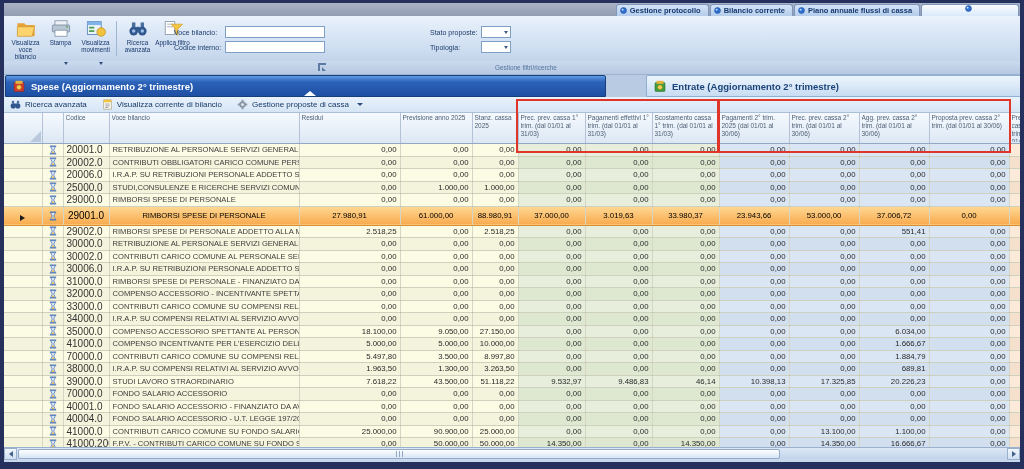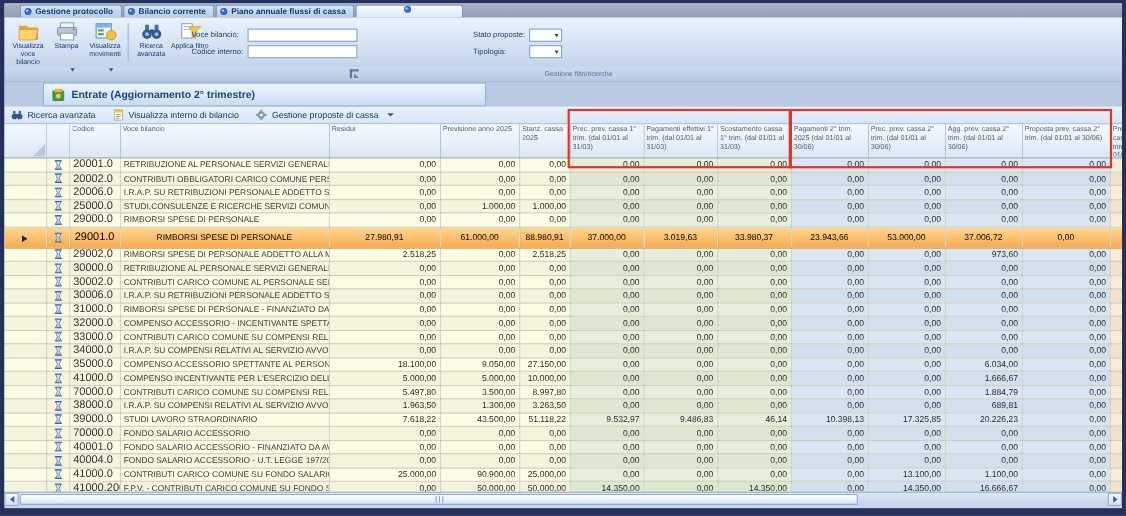--- a/index.html
+++ b/index.html
@@ -3,21 +3,21 @@
 <meta charset="utf-8">
 <style>
   html,body{margin:0;padding:0;background:#e8e8e8;}
   *{box-sizing:border-box;}
   .window{position:relative;width:1024px;height:469px;background:#25315c;overflow:hidden;
           font-family:"Liberation Sans","DejaVu Sans",sans-serif;}
   .inner{position:absolute;left:4px;top:3px;width:1016px;height:459px;background:#c7d7ec;overflow:hidden;}
 
   
   #tabstrip{position:absolute;left:0;top:0;width:100%;height:13px;background:linear-gradient(#abb4c6,#929cb3);
-            display:flex;align-items:flex-end;padding-left:14px;}
+            display:flex;align-items:flex-end;padding-left:14px;justify-content:flex-end;}
   .wtab{display:flex;align-items:center;gap:3px;height:12px;padding:0 7px 0 3px;margin-right:1px;
         border:1px solid #7e97ba;border-bottom:none;border-radius:3px 3px 0 0;
         background:linear-gradient(#d4e4f7,#b4cdeb);cursor:default;}
   .wtab.active{background:linear-gradient(#fafcff,#d9e9fb);flex-direction:column;}
   .wlab{font-size:7.5px;font-weight:bold;color:#16386e;white-space:nowrap;}
   .wic svg{width:7px;height:7px;display:block;}
 
   
   #toolbar{position:absolute;left:0;top:13px;width:100%;height:45px;
            background:linear-gradient(#eaf2fc,#cfdef1 70%,#c3d4ea);}
@@ -237,20 +237,31 @@
     <div id="groupbar">
       <span id="sa1" class="splitarrow"></span>
       <span id="sa2" class="splitarrow"></span>
       <span id="dlauncher">
           <i></i>
         </span>
       <span id="grouplabel">Gestione filtri/ricerche</span>
     </div>
 
     <div id="doctabs">
+        <div class="dtab active">
+    <span class="dic">
+            <svg viewBox="0 0 12 12">
+              <rect x="1" y="2.5" width="10" height="9" rx="1" fill="#cc3b2f" stroke="#8e241b" stroke-width="0.5"></rect>
+              <rect x="2.5" y="0.8" width="7" height="3" fill="#e8b33c"></rect>
+              <circle cx="6" cy="7.2" r="2.3" fill="#f3cf5e" stroke="#b8860b" stroke-width="0.5"></circle>
+            </svg>
+          </span>
+    <span>Spese (Aggiornamento 2° trimestre)</span>
+    <span id="notch"></span>
+  </div>
         <div class="dtab">
     <span class="dic">
             <svg viewBox="0 0 12 12">
               <rect x="1" y="2.5" width="10" height="9" rx="1" fill="#3f9e3f" stroke="#276327" stroke-width="0.5"></rect>
               <rect x="2.5" y="0.8" width="7" height="3" fill="#e8b33c"></rect>
               <circle cx="6" cy="7.2" r="2.3" fill="#f3cf5e" stroke="#b8860b" stroke-width="0.5"></circle>
             </svg>
           </span>
     <span>Entrate (Aggiornamento 2° trimestre)</span>
 
@@ -274,21 +285,21 @@
         <div class="alink">
     <span class="lic">
             <svg viewBox="0 0 12 12">
               <rect x="2" y="1" width="8" height="10" fill="#fff" stroke="#998a4a" stroke-width="0.6"></rect>
               <rect x="2" y="1" width="8" height="2.6" fill="#f3c23c"></rect>
               <line x1="3.5" y1="5.5" x2="8.5" y2="5.5" stroke="#999"></line>
               <line x1="3.5" y1="7.5" x2="8.5" y2="7.5" stroke="#999"></line>
               <line x1="3.5" y1="9.2" x2="7" y2="9.2" stroke="#999"></line>
             </svg>
           </span>
-    <span>Visualizza interno di bilancio</span>
+    <span>Visualizza corrente di bilancio</span>
 
   </div>
         <div class="alink">
     <span class="lic">
             <svg viewBox="0 0 12 12">
               <rect x="5" y="0.8" width="2" height="10.4" fill="#8a98a8"></rect>
               <rect x="0.8" y="5" width="10.4" height="2" fill="#8a98a8"></rect>
               <rect x="2" y="2" width="8" height="8" fill="none"></rect>
               <circle cx="6" cy="6" r="3.6" fill="#8a98a8"></circle>
               <circle cx="6" cy="6" r="1.5" fill="#e9eff5"></circle>
@@ -511,21 +522,21 @@
     <td class="c-code plain">29002.0</td>
     <td class="c-name plain">RIMBORSI SPESE DI PERSONALE ADDETTO ALLA MANUTENZIO..</td>
               <td class="c-num plain">2.518,25</td>
               <td class="c-num plain">0,00</td>
               <td class="c-num plain">2.518,25</td>
               <td class="c-num g1">0,00</td>
               <td class="c-num g1">0,00</td>
               <td class="c-num g1">0,00</td>
               <td class="c-num g2">0,00</td>
               <td class="c-num g2">0,00</td>
-              <td class="c-num g2">973,60</td>
+              <td class="c-num g2">551,41</td>
               <td class="c-num g2">0,00</td>
               <td class="c-num g3">0,00</td>
             </tr>
             <tr class="grow alt">
               <td class="c-sel plain"></td>
     <td class="c-ico plain"><span class="hg"><svg viewBox="0 0 10 12">
                     <rect x="1" y="0.5" width="8" height="1.2" fill="#2f5fae"></rect>
                     <rect x="1" y="10.3" width="8" height="1.2" fill="#2f5fae"></rect>
                     <path d="M2 1.7h6L5.9 6 8 10.3H2L4.1 6z" fill="#dce8f8" stroke="#2f5fae" stroke-width="0.8"></path>
                     <path d="M3.4 9.6h3.2L5 6.9z" fill="#e8b33c"></path>

